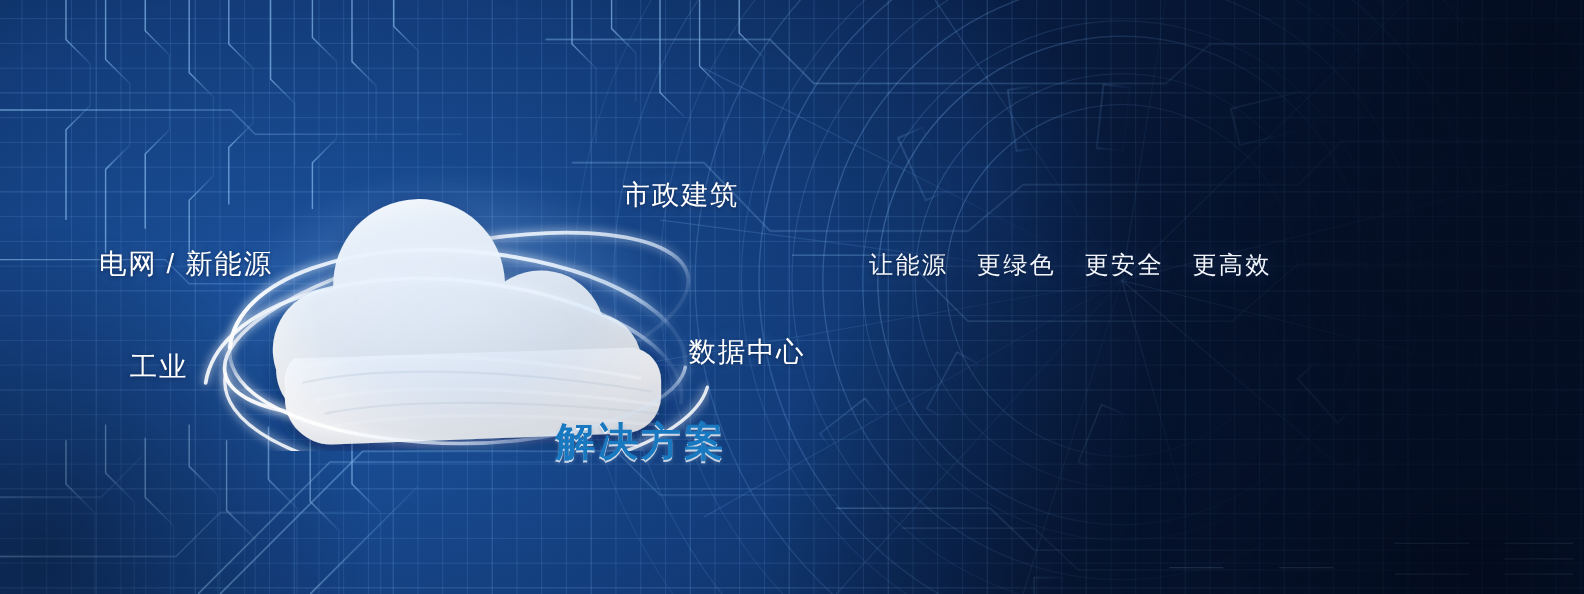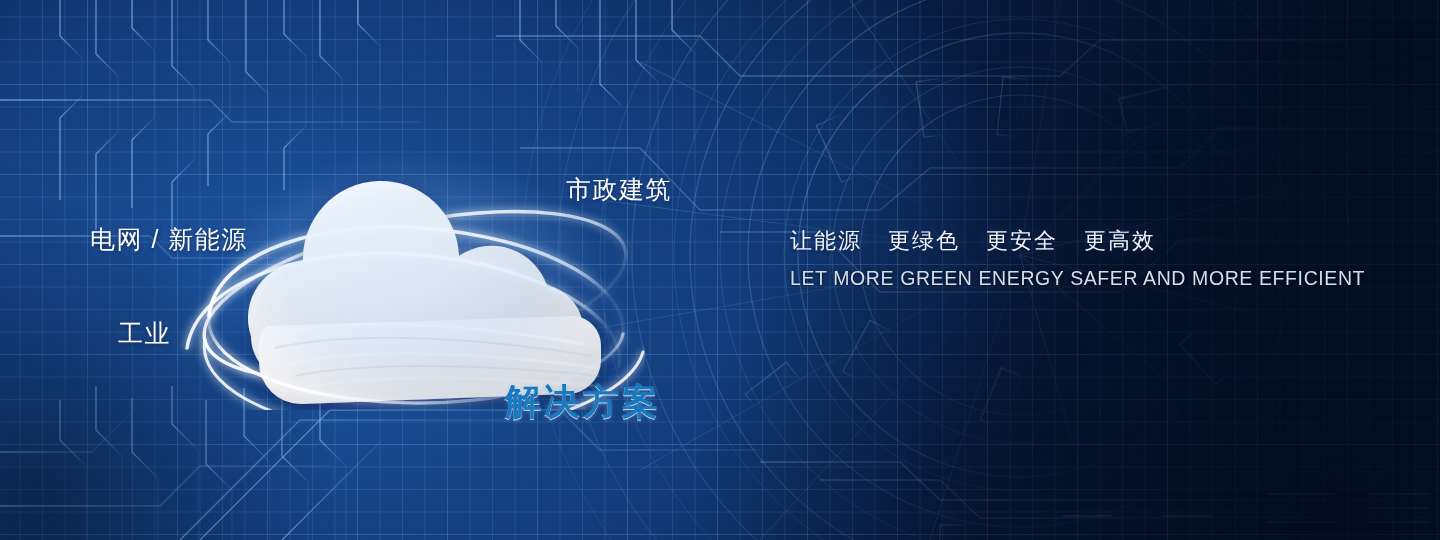--- a/index.html
+++ b/index.html
@@ -71,21 +71,21 @@
     position: absolute;
     color: #ffffff;
     font-size: 25px;
     letter-spacing: 1.5px;
     white-space: nowrap;
     text-shadow: 0 1px 5px rgba(0,20,60,.85), 0 0 14px rgba(120,180,255,.35);
     font-weight: 400;
   }
   #label-grid   { left: 90px;  top: 223px; }
   #label-ind    { left: 118px; top: 317px; }
-  #label-muni   { left: 566px; top: 173px; }
+  #label-muni   { left: 566px; top: 160px; }
   #label-dc     { left: 626px; top: 303px; }
 
   #cloud-title {
     position: absolute;
     left: 330px;
     top: 258px;
     font-size: 36px;
     font-weight: bold;
     color: #1878c0;
     letter-spacing: 3px;
@@ -338,21 +338,21 @@
       </g>
     </svg>
 
     
     <div id="cloud-title">解决方案</div>
   </div>
 
   <div class="node-label" id="label-grid">电网 / 新能源</div>
   <div class="node-label" id="label-ind">工业</div>
   <div class="node-label" id="label-muni">市政建筑</div>
+  <div class="node-label" id="label-dc">数据中心</div>
 
   <div id="slogan-block">
     <div id="slogan-cn">
       <span class="seg">让能源</span><span class="seg">更绿色</span><span class="seg">更安全</span><span class="seg">更高效</span>
     </div>
-    <div id="slogan-en">LET MORE GREEN ENERGY SAFER AND MORE EFFICIENT</div>
   </div>
 
 </div>
 
 </body></html>

